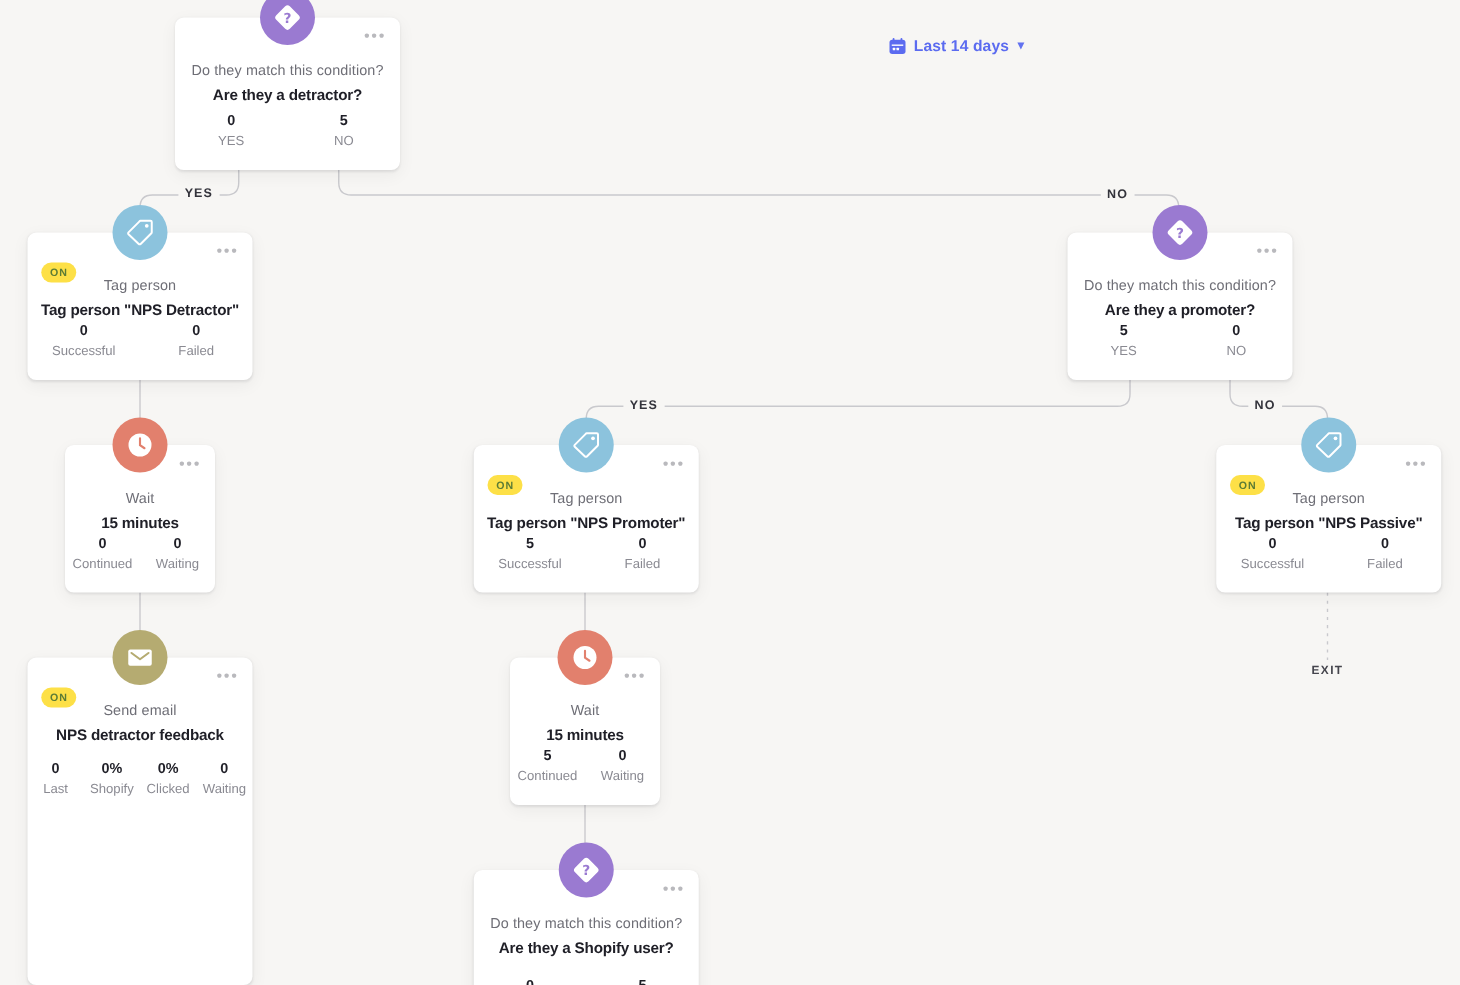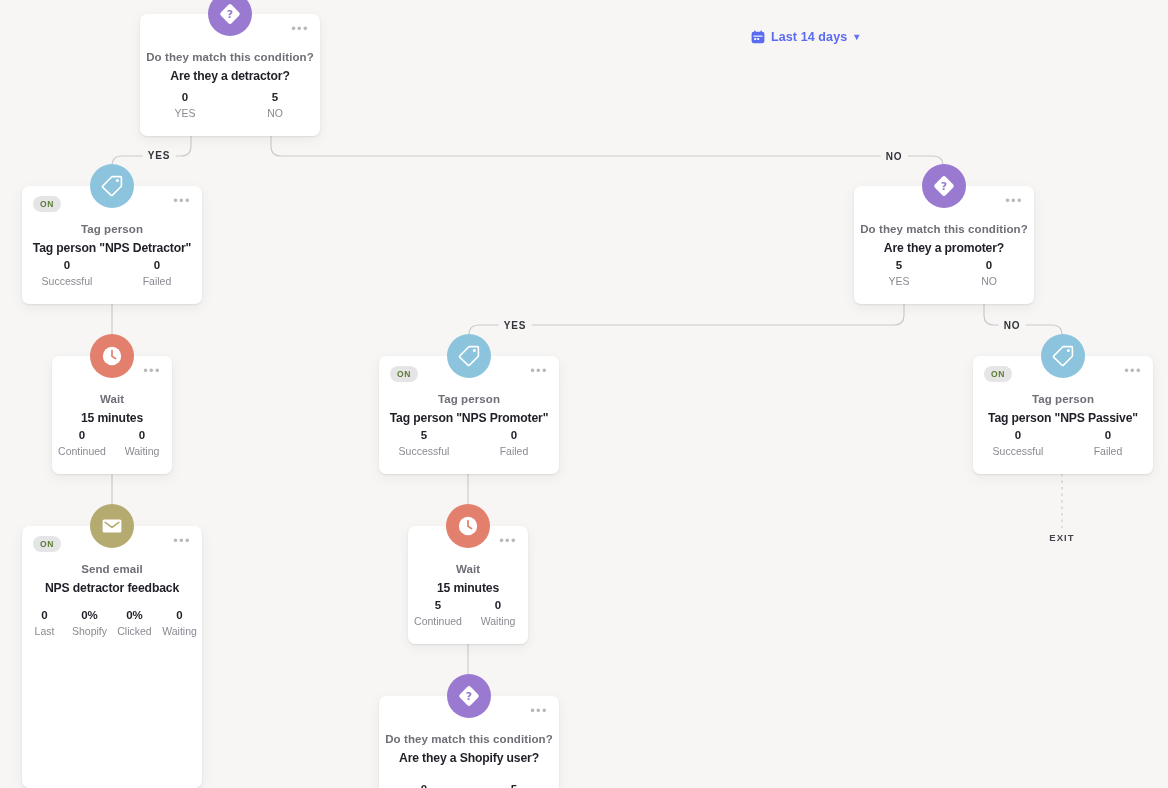--- a/index.html
+++ b/index.html
@@ -39,40 +39,39 @@
     background: #ffffff;
     border-radius: 7px;
     box-shadow: 0 1px 2px rgba(40,40,45,.10), 0 4px 14px rgba(40,40,45,.055);
   }
   .node .dots {
     position: absolute; right: 11px; top: 11px;
     color: #b9b9bd; font-size: 13px; letter-spacing: 1.4px;
     line-height: 8px; cursor: pointer; user-select: none;
   }
   .badge-on {
-    position: absolute; left: 11px; top: 10px;
-    background: #e5e5e5; color: #5c7c36;
+    position: absolute; left: 11px; top: 24px;
+    background: #fde047; color: #5c7c36;
     font-size: 8.5px; font-weight: 700; letter-spacing: .7px;
     padding: 3px 7px 2.5px; border-radius: 9px;
   }
   .node-icon {
     position: absolute; top: -22px; left: 50%; transform: translateX(-50%);
     width: 44px; height: 44px; border-radius: 50%;
     display: flex; align-items: center; justify-content: center;
   }
   .ic-condition { background: #9a7ad1; }
   .ic-tag       { background: #8cc3dd; }
   .ic-wait      { background: #e2806d; }
   .ic-email     { background: #b5ab71; }
 
   .node-titles { text-align: center; padding-top: 36px; }
   .node-sub {
     font-size: 11.5px; color: #6e6e76; line-height: 15px;
     letter-spacing: .1px;
-    font-weight: bold;
   }
   .node-main {
     font-size: 12.2px; color: #1f1f27; font-weight: 700;
     line-height: 17px; letter-spacing: -.15px; margin-top: 3px;
     padding: 0 10px;
   }
   .stats {
     display: flex; width: 100%;
     position: absolute; left: 0; bottom: 16px;
   }
@@ -136,21 +135,21 @@
       <path d="M984,304 L984,315 Q984,325 994,325 L1052,325 Q1062,325 1062,335 L1062,344"></path>
 
       <path d="M468,474 L468,513"></path>
 
       <path d="M468,644 L468,683"></path>
 
       <path d="M1062,474 L1062,528" stroke-dasharray="2.5 4"></path>
     </g>
   </svg>
 
-  <div class="date-filter" style="left:751px; top:30px;justify-content:flex-end;">
+  <div class="date-filter" style="left:711px; top:30px;justify-content:flex-end;">
     <span class="cal">
       <svg width="14" height="14" viewBox="0 0 14 14">
         <rect x="0.6" y="1.8" width="12.8" height="11.4" rx="2.2" fill="#5b6bf0"></rect>
         <rect x="3.1" y="0.4" width="1.5" height="3" rx="0.7" fill="#5b6bf0"></rect>
         <rect x="9.4" y="0.4" width="1.5" height="3" rx="0.7" fill="#5b6bf0"></rect>
         <rect x="2.4" y="5.6" width="9.2" height="1.1" fill="#ffffff"></rect>
         <rect x="3.2" y="8.1" width="2" height="2" rx="0.4" fill="#ffffff"></rect>
         <rect x="6.2" y="8.1" width="2" height="2" rx="0.4" fill="#ffffff"></rect>
       </svg>
     </span>

